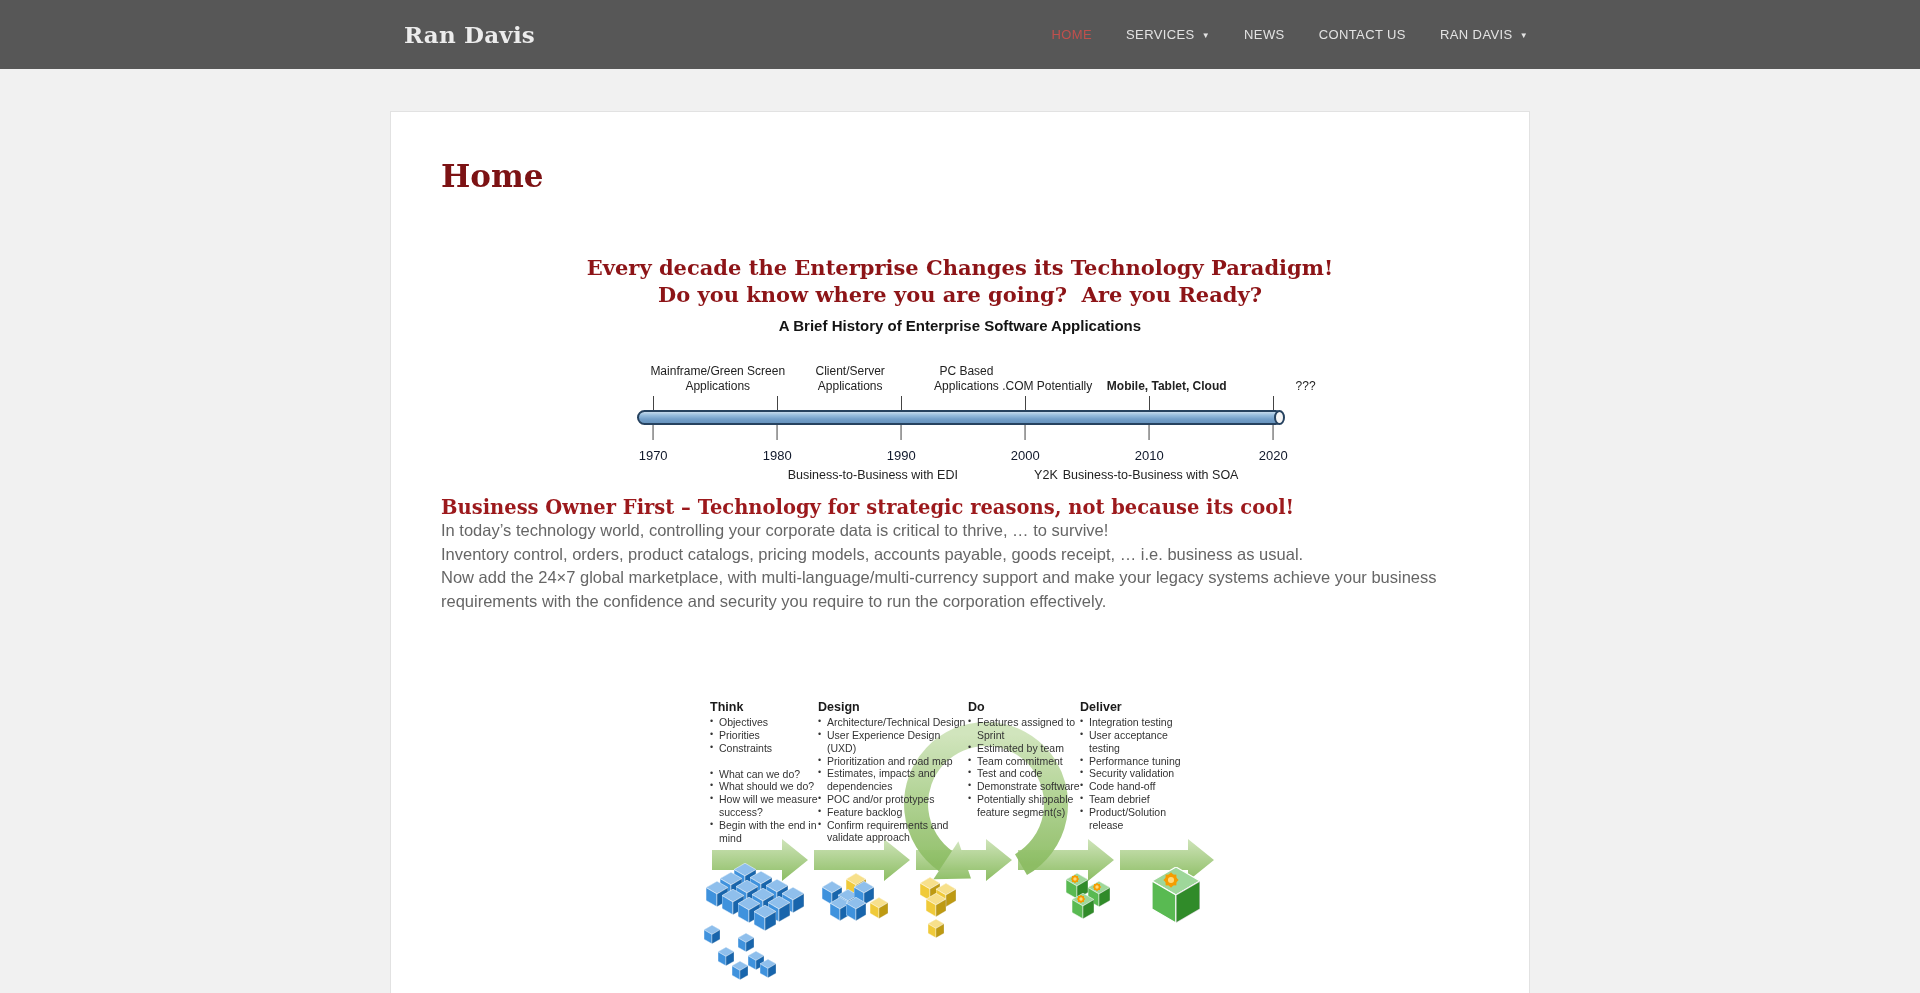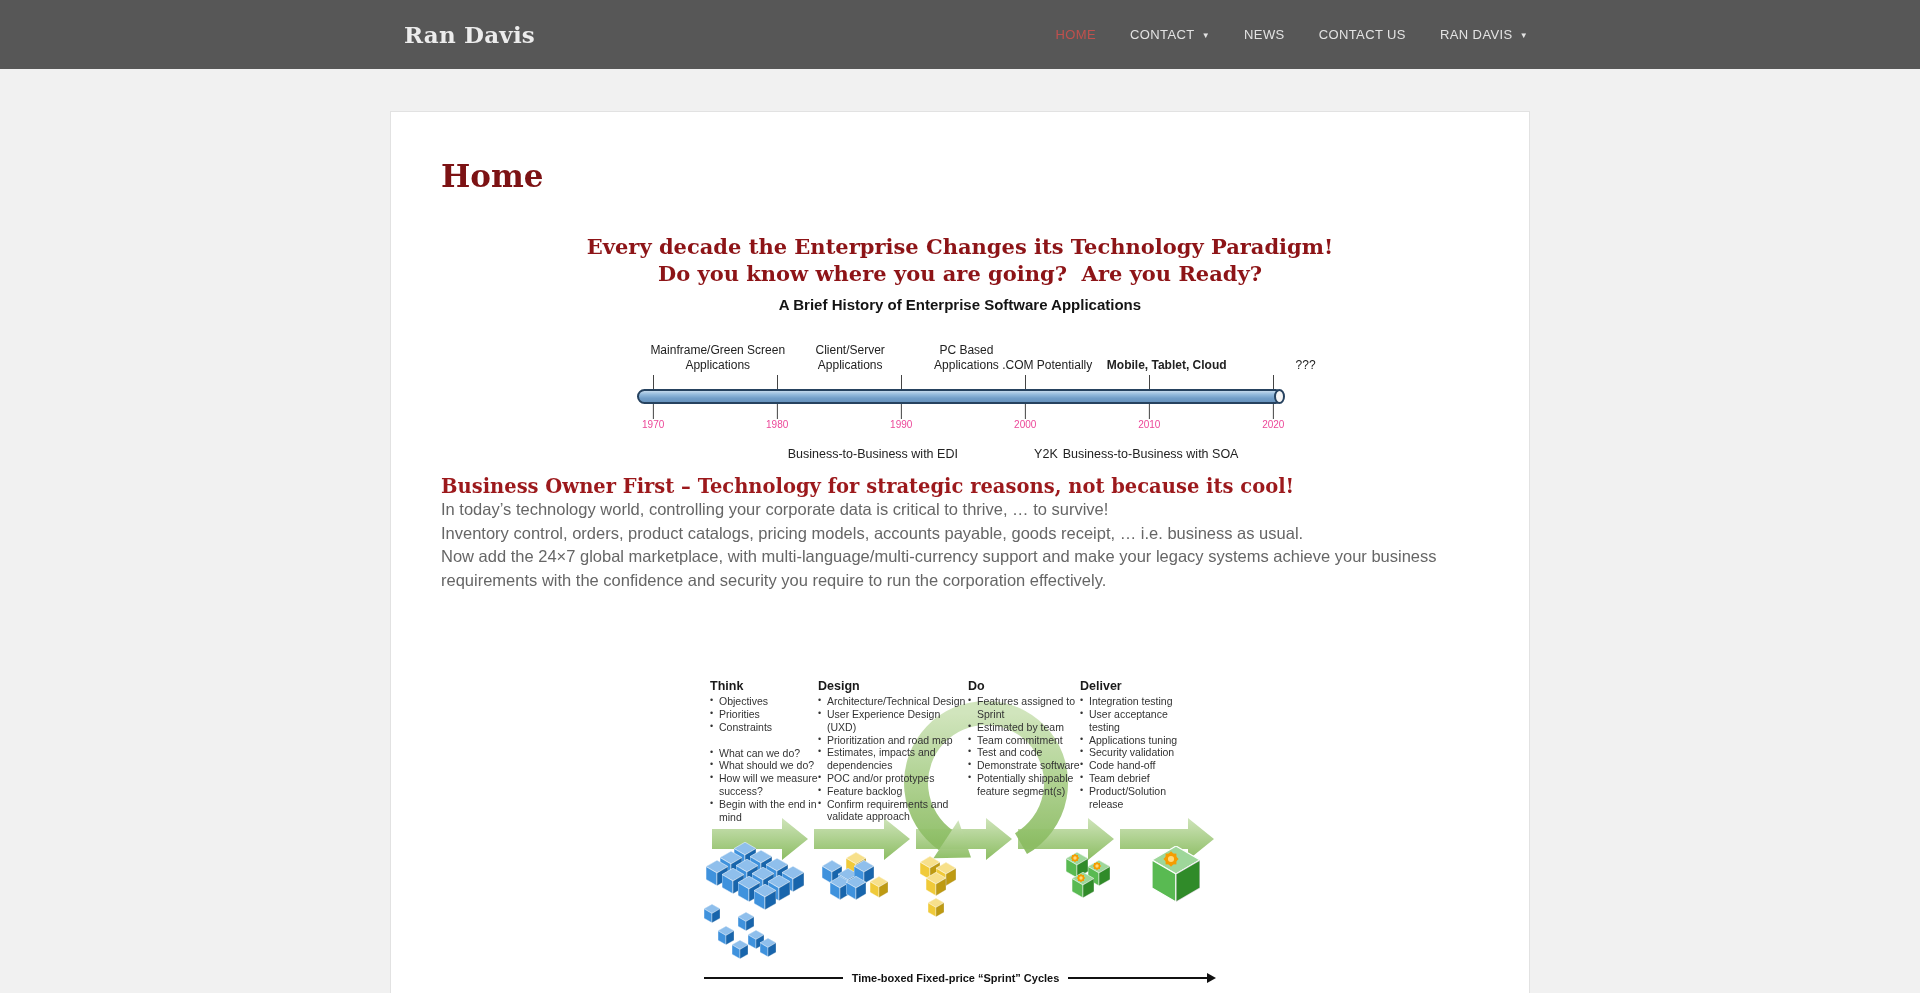--- a/index.html
+++ b/index.html
@@ -17,40 +17,40 @@
               padding:0 17px; display:flex; align-items:center; cursor:pointer; }
   .nav-item:last-child { padding-right:2px; }
   .nav-item.active { color:#c0504d; }
   .caret { font-size:8px; margin-left:7px; color:#e3e3e3; position:relative; top:1px; }
 
   
   .card { width:1140px; margin:42px auto 0; background:#ffffff; border:1px solid #e2e2e2;
           padding:46px 50px 80px; min-height:900px; }
   h1.page-title { font-family:"DejaVu Serif", serif; font-size:31px; color:#7c1214;
                   font-weight:700; }
-  .headline { margin-top:39px; text-align:center; font-family:"DejaVu Serif", serif;
+  .headline { margin-top:60px; text-align:center; font-family:"DejaVu Serif", serif;
               font-weight:700; font-size:21px; color:#8d1417; line-height:1.3; }
 
   
   .fig-tl { width:680px; margin:8px auto 0; }
   .tl-title { text-align:center; font-size:15px; font-weight:700; color:#141414; }
   .tl { position:relative; width:646px; margin:10px auto 0; height:142px; }
   .tl-eras { position:absolute; top:0; left:0; right:0; height:52px; }
   .tl-era { position:absolute; bottom:2px; transform:translateX(-50%); text-align:center;
             font-size:12px; line-height:1.25; color:#222; }
   .tick { position:absolute; width:1px; background:#444; }
   .tick.up { top:52px; height:14px; }
   .tl-bar { position:absolute; top:66px; left:0; width:646px; height:15px; border:2px solid #26425f;
             border-radius:8px;
             background:linear-gradient(180deg,#c3d9ec 0%,#96bcdd 30%,#739fc9 65%,#6793bd 100%); }
   .tl-cap { position:absolute; right:-4px; top:-2px; width:11px; height:15px; background:#f6f6f6;
             border:2px solid #26425f; border-radius:50%; }
   .tl-year { position:absolute; top:81px; transform:translateX(-50%); text-align:center; }
   .tl-year i { display:block; width:1px; height:15px; background:#444; margin:0 auto; }
-  .tl-year span { display:block; margin-top:0; font-size:10px; color:#ec4899; }
+  .tl-year span { display:block; margin-top:8px; font-size:13px; color:#0f172a; }
   .tl-milestone { position:absolute; top:124px; transform:translateX(-50%); white-space:nowrap;
                   font-size:12.5px; color:#222; }
 
   
   h2.subheading { margin-top:10px; font-family:"DejaVu Serif", serif; font-weight:700;
                   font-size:19.5px; color:#9c191c; }
   .body-copy { margin-top:0; }
   .body-copy p { font-size:16.5px; line-height:1.45; color:#666666; }
 
   
@@ -99,21 +99,21 @@
   <div class="container header-inner">
     <a class="logo">Ran Davis</a>
     <nav class="main-nav">
 
         <a class="nav-item active">
           <span>HOME</span>
 
         </a>
 
         <a class="nav-item">
-          <span>CONTACT</span>
+          <span>SERVICES</span>
           <span class="caret">▼</span>
         </a>
 
         <a class="nav-item">
           <span>NEWS</span>
 
         </a>
 
         <a class="nav-item">
           <span>CONTACT US</span>
@@ -368,21 +368,21 @@
           </div>
 
           <div class="proc-col" style="left: 376px; width: 114px;">
             <h4>Deliver</h4>
             <div>
 
                 <ul>
 
                 <li>Integration testing</li>
                 <li>User acceptance testing</li>
-                <li>Applications tuning</li>
+                <li>Performance tuning</li>
                 <li>Security validation</li>
                 <li>Code hand-off</li>
                 <li>Team debrief</li>
                 <li>Product/Solution release</li>
               </ul>
               </div>
           </div>
         </div>
     </figure>
 

